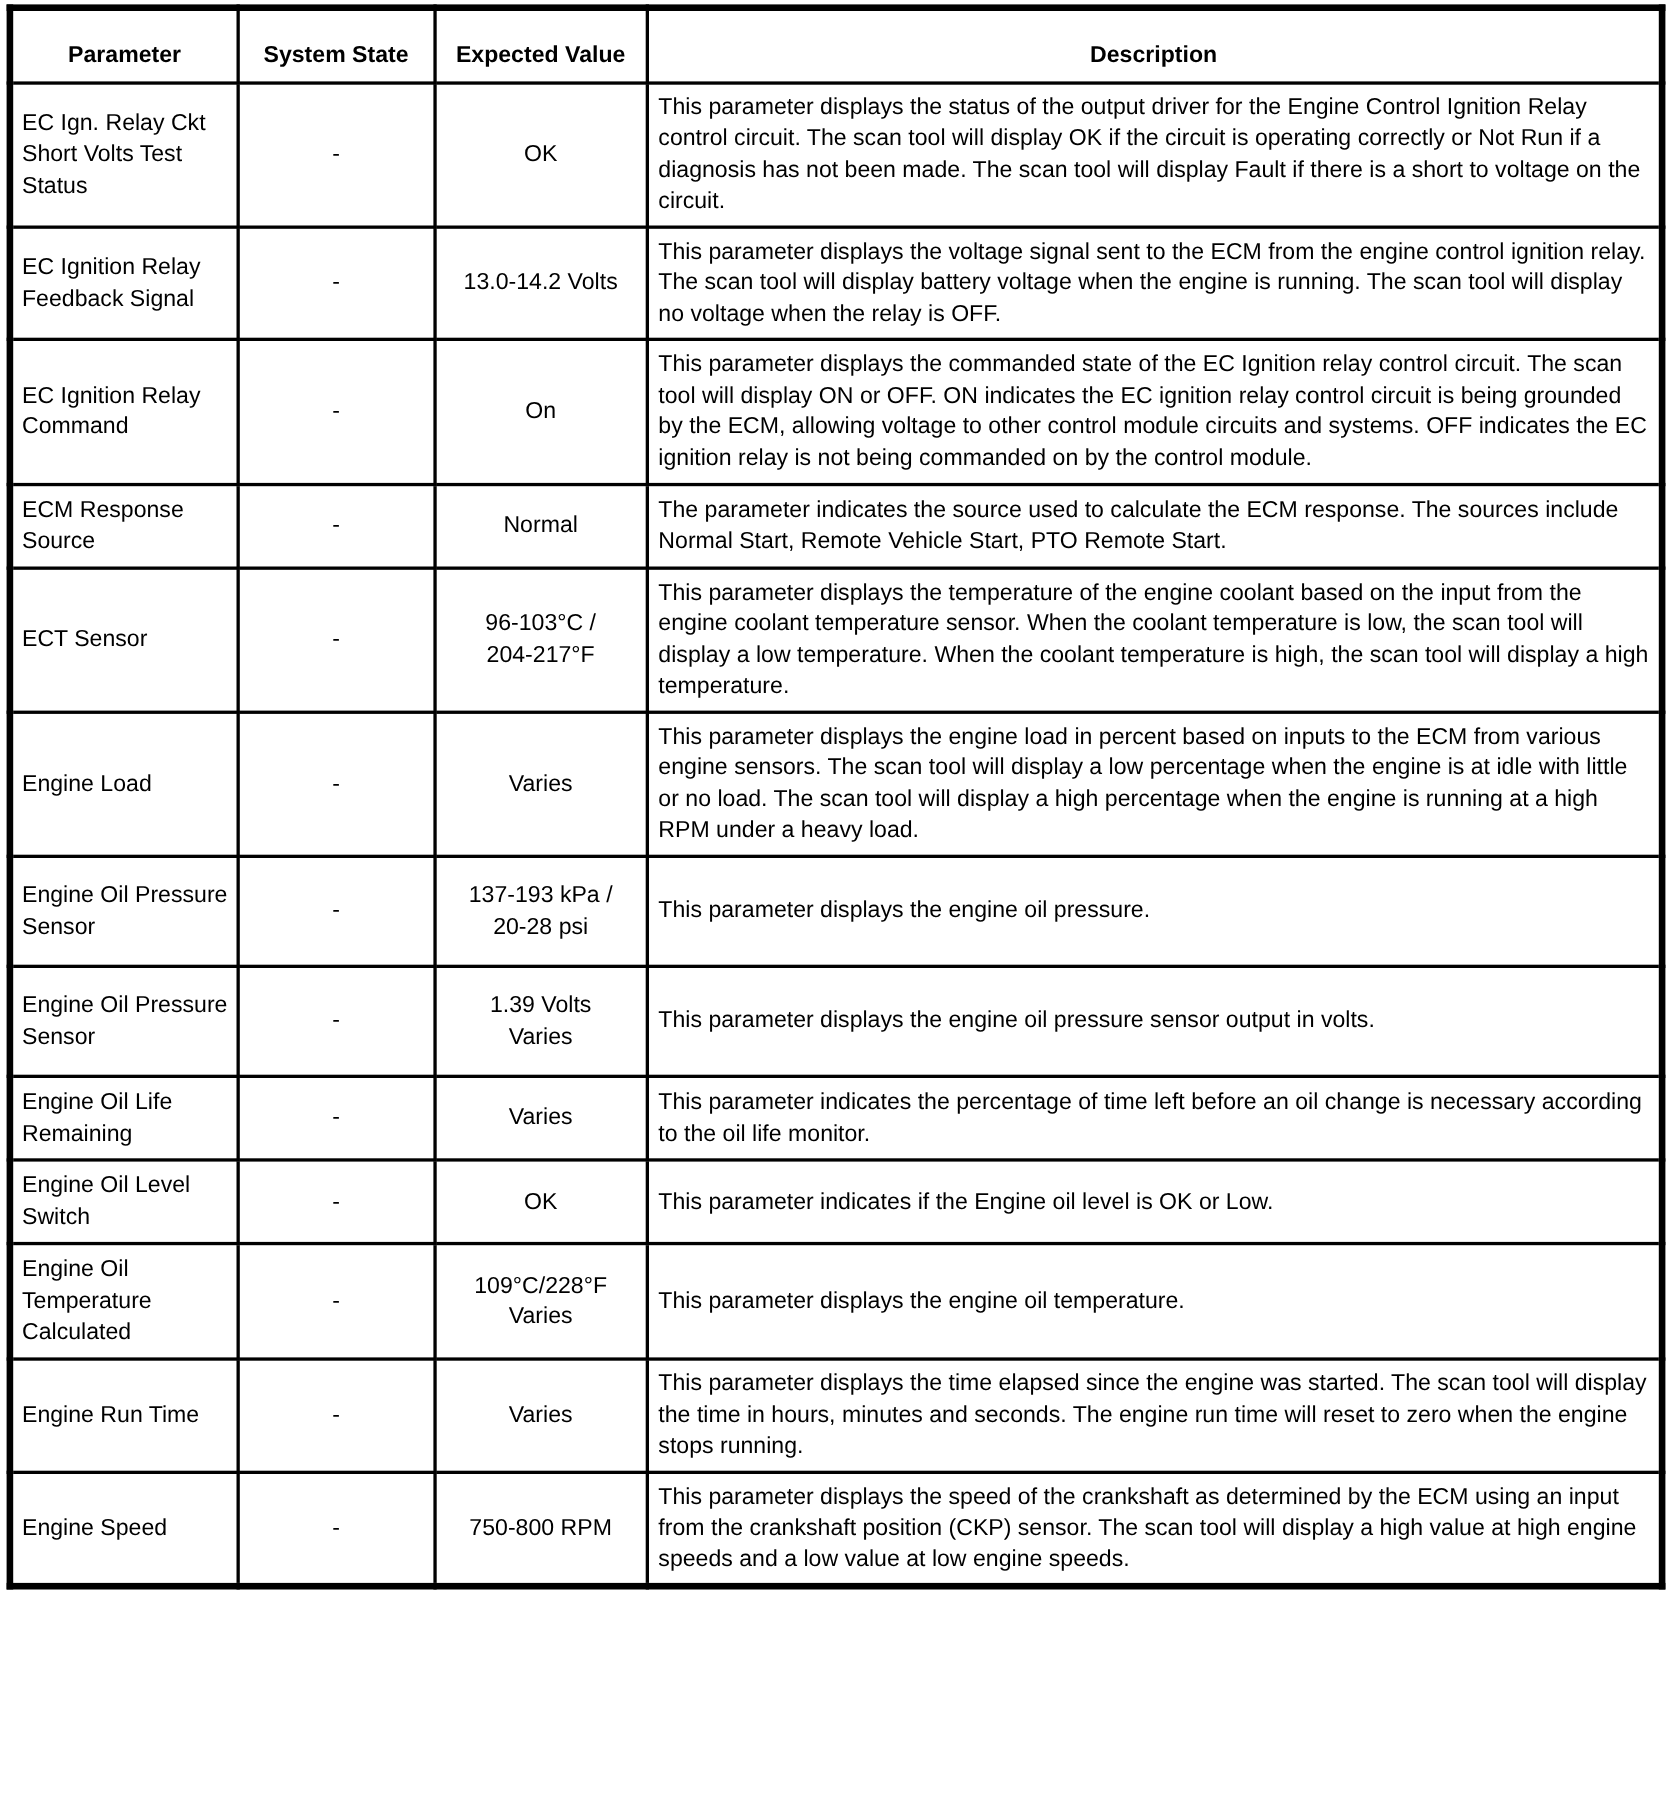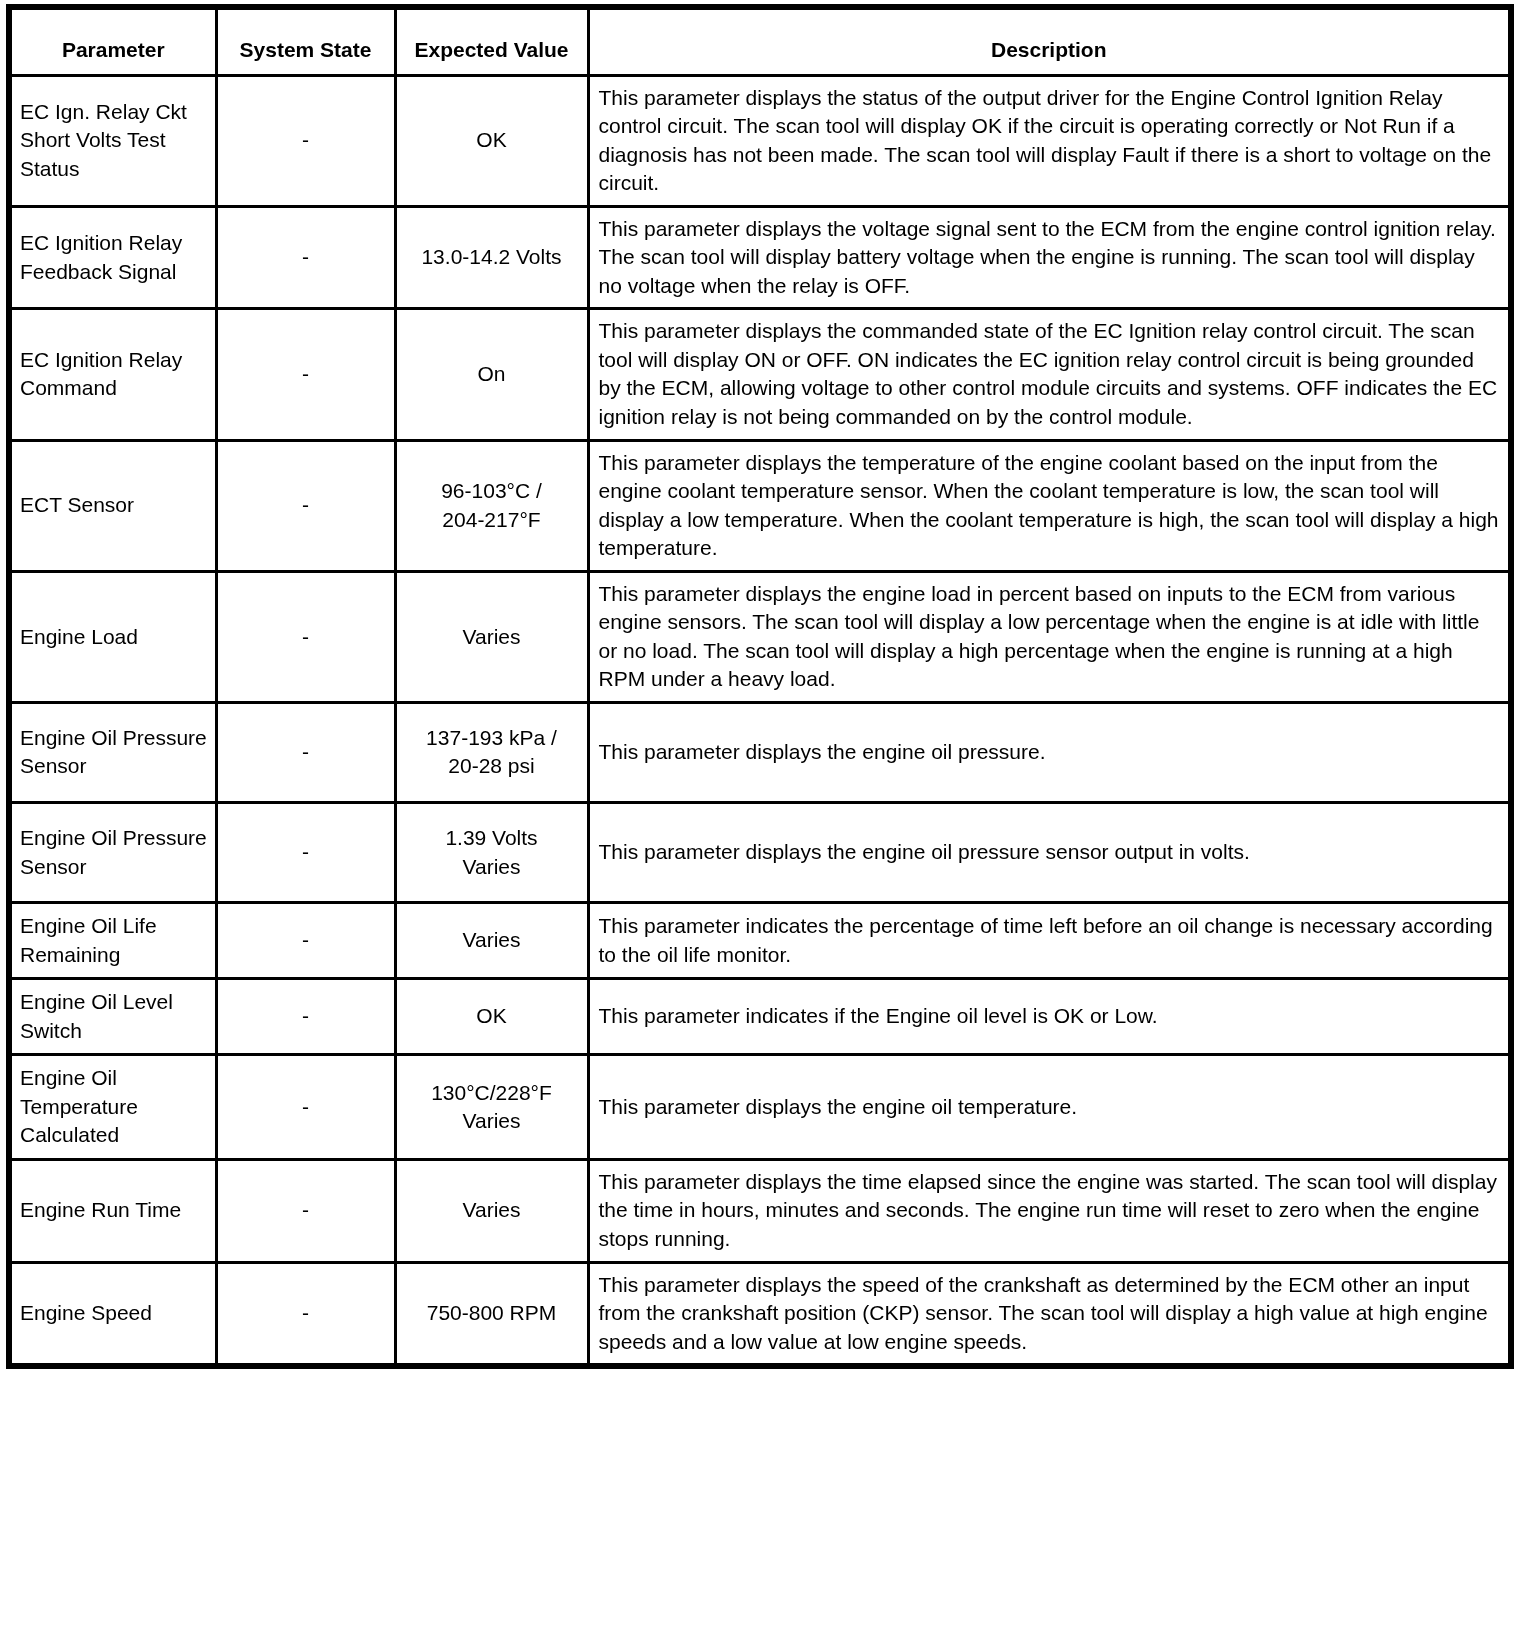--- a/index.html
+++ b/index.html
@@ -98,20 +98,26 @@
         <td class="state">-</td>
         <td class="expected">13.0-14.2 Volts</td>
         <td class="desc">This parameter displays the voltage signal sent to the ECM from the engine control ignition relay. The scan tool will display battery voltage when the engine is running. The scan tool will display no voltage when the relay is OFF.</td>
       </tr>
       <tr>
         <td class="param">EC Ignition Relay Command</td>
         <td class="state">-</td>
         <td class="expected">On</td>
         <td class="desc">This parameter displays the commanded state of the EC Ignition relay control circuit. The scan tool will display ON or OFF. ON indicates the EC ignition relay control circuit is being grounded by the ECM, allowing voltage to other control module circuits and systems. OFF indicates the EC ignition relay is not being commanded on by the control module.</td>
       </tr>
+      <tr class="r-small">
+        <td class="param">ECM Response Source</td>
+        <td class="state">-</td>
+        <td class="expected">Normal</td>
+        <td class="desc">The parameter indicates the source used to calculate the ECM response. The sources include Normal Start, Remote Vehicle Start, PTO Remote Start.</td>
+      </tr>
       <tr class="r-tall">
         <td class="param">ECT Sensor</td>
         <td class="state">-</td>
         <td class="expected">96-103°C /
 204-217°F</td>
         <td class="desc">This parameter displays the temperature of the engine coolant based on the input from the engine coolant temperature sensor. When the coolant temperature is low, the scan tool will display a low temperature. When the coolant temperature is high, the scan tool will display a high temperature.</td>
       </tr>
       <tr class="r-tall">
         <td class="param">Engine Load</td>
         <td class="state">-</td>
@@ -140,31 +146,31 @@
       </tr>
       <tr class="r-small">
         <td class="param">Engine Oil Level Switch</td>
         <td class="state">-</td>
         <td class="expected">OK</td>
         <td class="desc">This parameter indicates if the Engine oil level is OK or Low.</td>
       </tr>
       <tr class="r-med">
         <td class="param">Engine Oil Temperature Calculated</td>
         <td class="state">-</td>
-        <td class="expected">130°C/228°F
+        <td class="expected">109°C/228°F
 Varies</td>
         <td class="desc">This parameter displays the engine oil temperature.</td>
       </tr>
       <tr>
         <td class="param">Engine Run Time</td>
         <td class="state">-</td>
         <td class="expected">Varies</td>
         <td class="desc">This parameter displays the time elapsed since the engine was started. The scan tool will display the time in hours, minutes and seconds. The engine run time will reset to zero when the engine stops running.</td>
       </tr>
       <tr>
         <td class="param">Engine Speed</td>
         <td class="state">-</td>
         <td class="expected">750-800 RPM</td>
-        <td class="desc">This parameter displays the speed of the crankshaft as determined by the ECM other an input from the crankshaft position (CKP) sensor. The scan tool will display a high value at high engine speeds and a low value at low engine speeds.</td>
+        <td class="desc">This parameter displays the speed of the crankshaft as determined by the ECM using an input from the crankshaft position (CKP) sensor. The scan tool will display a high value at high engine speeds and a low value at low engine speeds.</td>
       </tr>
     </tbody>
   </table>
 </div>
 
 </body></html>

